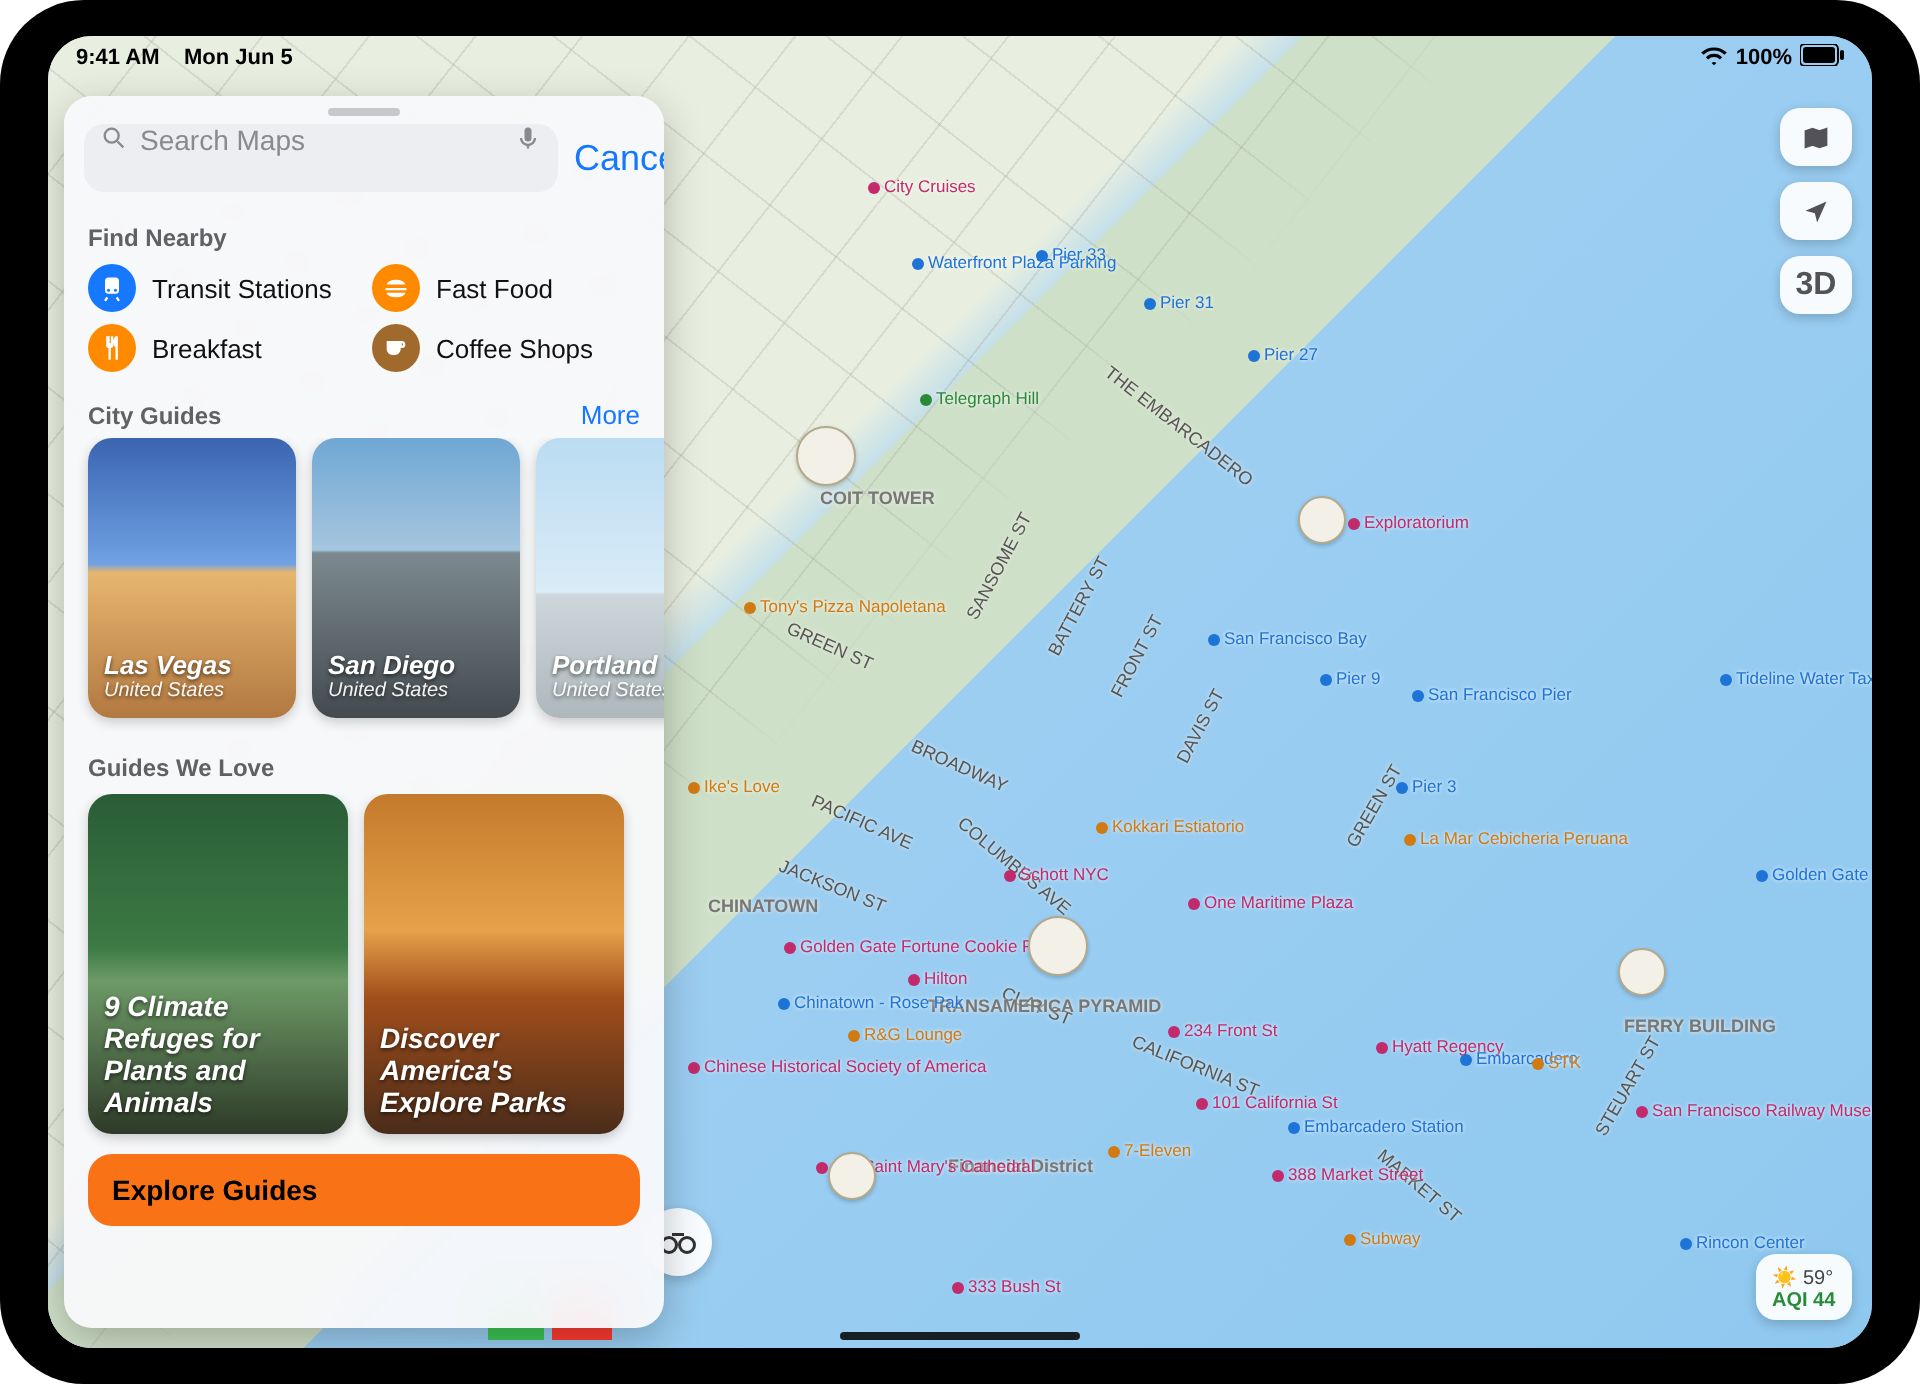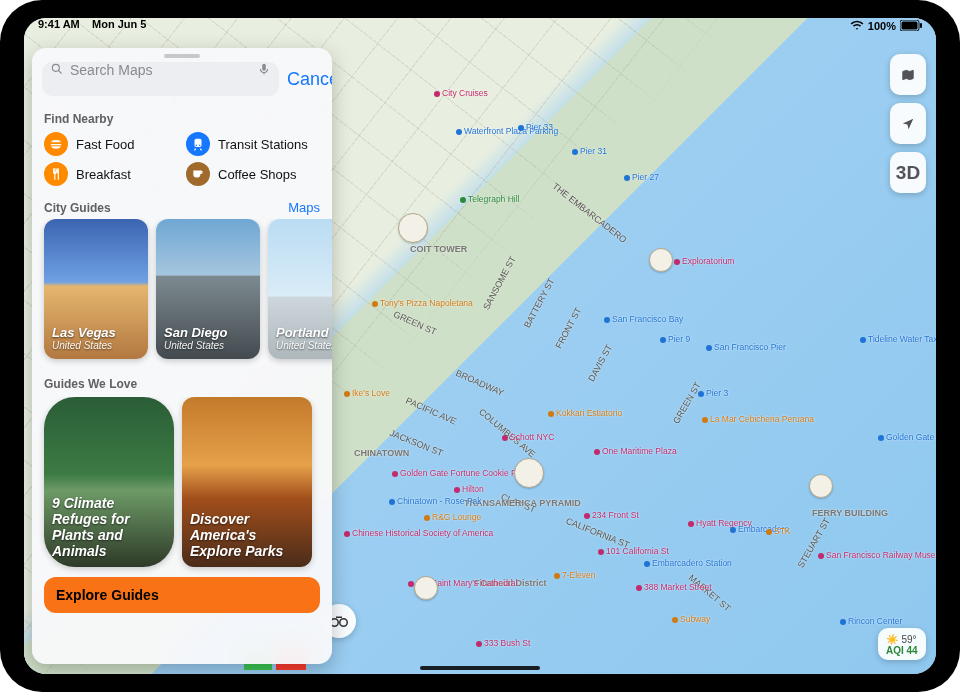--- a/index.html
+++ b/index.html
@@ -6,21 +6,21 @@
   html, body { width: 960px; height: 692px; overflow: hidden; }
   .device {
     width: 960px; height: 692px; background: #000; border-radius: 42px; position: relative;
     padding: 18px 24px 18px 24px;
   }
   .screen {
     width: 100%; height: 100%; background: #c9d6db; border-radius: 22px; overflow: hidden; position: relative;
   }
   .statusbar {
     position: absolute; top: 0; left: 0; right: 0; height: 22px;
-    display: flex; justify-content: space-between; align-items: flex-start;
+    display: flex; justify-content: space-between; align-items: center;
     padding: 0 14px; font-size: 11px; font-weight: 600; color: #000; z-index: 50;
   }
   .statusbar .right { display: flex; align-items: center; gap: 4px; }
   .wifi-icon, .battery-icon { display:inline-block; }
   .map {
     position: absolute; inset: 0;
     background:
       linear-gradient(135deg, #e9efe0 0%, #e9efe0 38%, #9ecff2 42%, #8fc8ef 100%);
   }
   .map .land {
@@ -81,30 +81,30 @@
   .card{
     position:relative; width:104px; height:140px; border-radius:12px; overflow:hidden; flex:0 0 104px;
     background:#888; color:#fff; box-shadow: 0 2px 6px rgba(0,0,0,.2);
   }
   .card.c1{ background: linear-gradient(180deg,#3b64b1 0%, #6fa1e3 45%, #e6b66f 48%, #b27840 100%);}
   .card.c2{ background: linear-gradient(180deg,#6fa7d4 0%, #a5c6de 40%, #7c8a90 41%, #434a4f 100%);}
   .card.c3{ background: linear-gradient(180deg,#badcf2 0%, #d9ecf7 55%, #cdd7db 56%, #aeb8bc 100%);}
   .card .ctext{ position:absolute; left:8px; right:8px; bottom:8px; font-size:13px; font-weight:700; text-shadow:0 1px 2px rgba(0,0,0,.6);font-style:italic;}
   .card .csub{ display:block; font-size:10px; font-weight:500; opacity:.92;}
   .hscroll.big .card{ width:130px; height:170px; flex:0 0 130px;}
-  .card.g1{ background: linear-gradient(180deg,#2a5d36 0%, #3c7a44 45%, #6d9a67 55%, #2e3a28 100%); border-radius: 31px;}
+  .card.g1{ background: linear-gradient(180deg,#2a5d36 0%, #3c7a44 45%, #6d9a67 55%, #2e3a28 100%);}
   .card.g2{ background: linear-gradient(180deg,#c47a2b 0%, #e6a14a 40%, #a14e1b 60%, #4a2c1a 100%);}
   .explore-row{ margin:0 12px; background:#f97316; border-radius:12px; padding:10px 12px; font-size:14px; font-weight:600; display:flex; align-items:center; justify-content:space-between;}
   .panel-scroll{ overflow:hidden; }
 
   .map-controls{
     position:absolute; right:10px; top:36px; width:36px; z-index:20;
     display:flex; flex-direction:column; gap:8px;
   }
-  .mc-btn{ width:36px; height:41px; border-radius:10px; background:rgba(255,255,255,.92); box-shadow:0 2px 6px rgba(0,0,0,.2); display:flex; align-items:center; justify-content:center; font-size:19px; font-weight:700; color:#525258;}
+  .mc-btn{ width:36px; height:29px; border-radius:10px; background:rgba(255,255,255,.92); box-shadow:0 2px 6px rgba(0,0,0,.2); display:flex; align-items:center; justify-content:center; font-size:16px; font-weight:700; color:#525258;}
   .weather{
     position:absolute; right:10px; bottom:14px; z-index:20;
     background:rgba(255,255,255,.92); border-radius:10px; padding:6px 8px 4px; box-shadow:0 2px 6px rgba(0,0,0,.2);
     font-size:10px; color:#444; text-align:left; min-width:48px;
   }
   .binoc{
     position:absolute; left:298px; bottom:36px; width:34px; height:34px; border-radius:50%;
     background:rgba(255,255,255,.95); box-shadow:0 2px 6px rgba(0,0,0,.2);
     display:flex; align-items:center; justify-content:center; z-index:25; font-size:16px;
   }
@@ -268,59 +268,59 @@
               </svg>
           </span>
         </div>
         <span class="cancel">Cancel</span>
       </div>
 
       <div class="panel-scroll">
         <div class="section-title">Find Nearby</div>
         <div class="chips" id="chips">
             <div class="chip">
-              <span class="chip-icon ci-orange">
-                <svg class="svg-ico" viewBox="0 0 24 24">
-                  <path fill="#fff" d="M4 9a8 4 0 0116 0H4zm-1 3h18v2H3v-2zm1 4h16a4 2 0 01-16 0z"></path>
-                </svg>
-              </span>
-              <span>Fast Food</span>
-            </div>
-            <div class="chip">
               <span class="chip-icon ci-blue">
                 <svg class="svg-ico" viewBox="0 0 24 24">
                   <rect x="6" y="3" width="12" height="14" rx="3" fill="#fff"></rect>
                   <circle cx="9" cy="14" r="1.3" fill="#1677ff"></circle>
                   <circle cx="15" cy="14" r="1.3" fill="#1677ff"></circle>
                   <path d="M8 20l-2 3m10-3l2 3" stroke="#fff" stroke-width="2"></path>
                 </svg>
               </span>
               <span>Transit Stations</span>
             </div>
             <div class="chip">
               <span class="chip-icon ci-orange">
                 <svg class="svg-ico" viewBox="0 0 24 24">
+                  <path fill="#fff" d="M4 9a8 4 0 0116 0H4zm-1 3h18v2H3v-2zm1 4h16a4 2 0 01-16 0z"></path>
+                </svg>
+              </span>
+              <span>Fast Food</span>
+            </div>
+            <div class="chip">
+              <span class="chip-icon ci-orange">
+                <svg class="svg-ico" viewBox="0 0 24 24">
                   <path fill="#fff" d="M7 2v8a2 2 0 002 2v10h2V12a2 2 0 002-2V2h-2v6h-1V2h-1v6H9V2H7zm9 0c-1.7 0-3 2-3 5s1 4 2 4v11h2V2z"></path>
                 </svg>
               </span>
               <span>Breakfast</span>
             </div>
             <div class="chip">
               <span class="chip-icon ci-brown">
                 <svg class="svg-ico" viewBox="0 0 24 24">
                   <path fill="#fff" d="M4 6h13a3 3 0 010 6h-1v1a5 5 0 01-5 5H9a5 5 0 01-5-5V6zm13 2v2a1 1 0 000-2z"></path>
                 </svg>
               </span>
               <span>Coffee Shops</span>
             </div>
           </div>
 
         <div class="row-head">
           <span class="section-title" style="padding:0">City Guides</span>
-          <span class="more">Maps</span>
+          <span class="more">More</span>
         </div>
         <div class="hscroll" id="city-cards">
             <div class="card c1">
               <div class="ctext"><span>Las Vegas</span><span class="csub">United States</span></div>
             </div>
             <div class="card c2">
               <div class="ctext"><span>San Diego</span><span class="csub">United States</span></div>
             </div>
             <div class="card c3">
               <div class="ctext"><span>Portland</span><span class="csub">United States</span></div>

